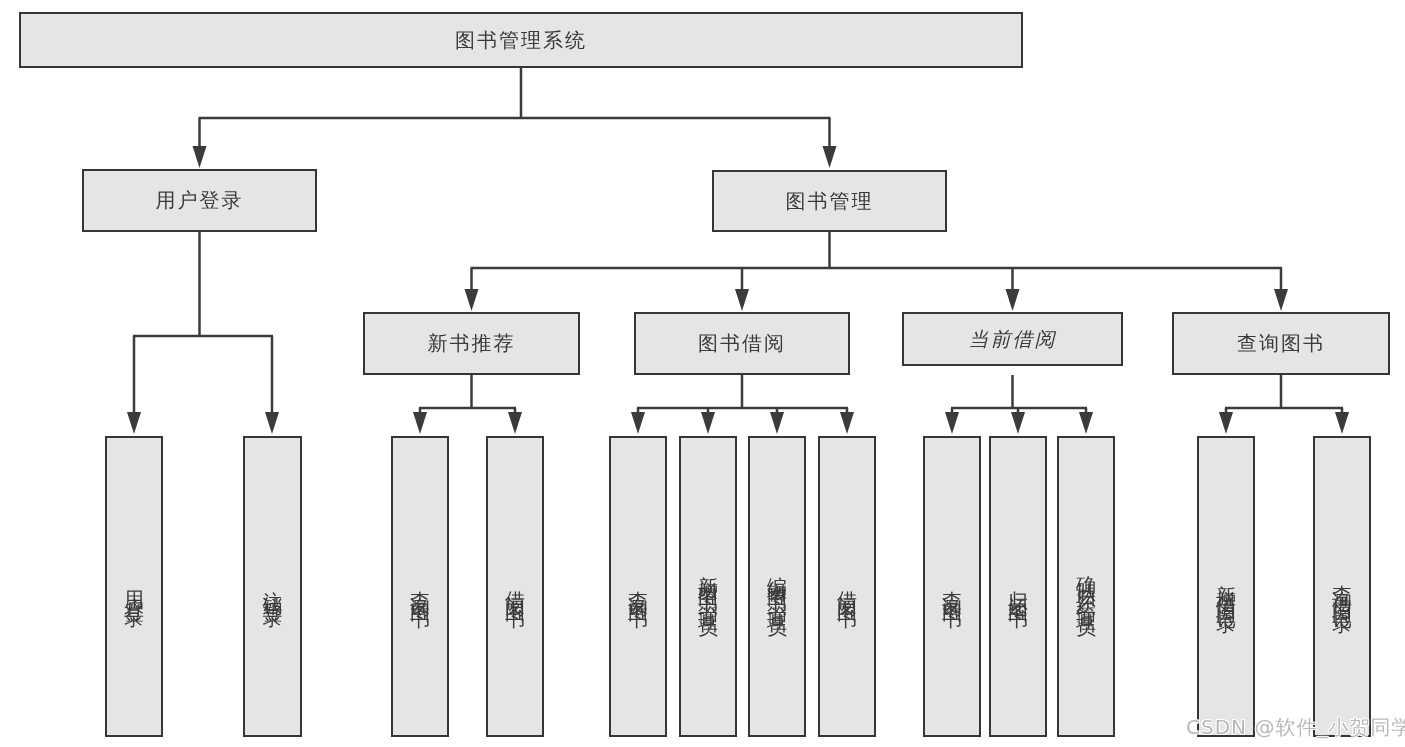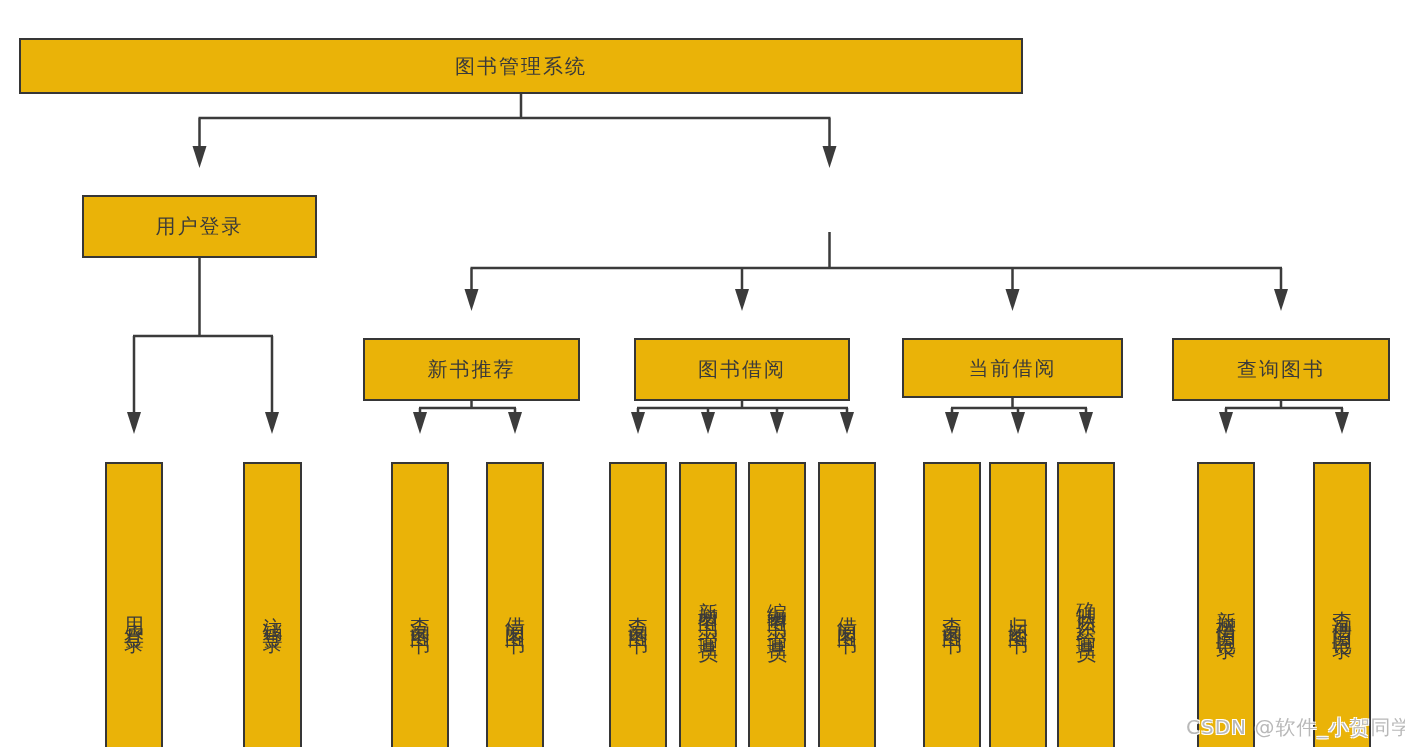--- a/index.html
+++ b/index.html
@@ -7,28 +7,27 @@
     position:relative;
     width:1405px;height:747px;
     background:#fff;
     font-family:"DejaVu Sans","Liberation Sans",sans-serif;
     overflow:hidden;
   }
   #connectors{position:absolute;left:0;top:0;z-index:1;}
   .node{
     position:absolute;
     box-sizing:border-box;
-    background:#eab308;
+    background:#e5e5e5;
     border:2px solid var(--border,#363636);
     color:var(--text,#3a3a3a);
     display:flex;align-items:center;justify-content:center;
     z-index:2;
     font-size:20px;
     line-height:1.25;
-    margin-top:26px;
   }
   .hbox{letter-spacing:2px;white-space:nowrap;}
   .vbox{
     writing-mode:vertical-rl;
     text-orientation:mixed;
     letter-spacing:6px;
     text-align:center;
   }
   #watermark{
     position:absolute;
@@ -82,24 +81,25 @@
       <polygon points="1011,412 1025,412 1018,434"></polygon>
       <polygon points="1079,412 1093,412 1086,434"></polygon>
       <polygon points="1219,412 1233,412 1226,434"></polygon>
       <polygon points="1335,412 1349,412 1342,434"></polygon>
     </g>
   </svg>
 
   <div class="node hbox" style="left:19px;top:12px;width:1004px;height:56px;">图书管理系统</div>
 
   <div class="node hbox" style="left:82px;top:169px;width:235px;height:63px;">用户登录</div>
+  <div class="node hbox" style="left:712px;top:170px;width:235px;height:62px;">图书管理</div>
 
   <div class="node hbox" style="left:363px;top:312px;width:217px;height:63px;">新书推荐</div>
   <div class="node hbox" style="left:634px;top:312px;width:216px;height:63px;">图书借阅</div>
-  <div class="node hbox" style="left:902px;top:312px;width:221px;height:60px;">当前借阅</div>
+  <div class="node hbox" style="left:902px;top:312px;width:221px;height:54px;font-style:italic;">当前借阅</div>
   <div class="node hbox" style="left:1172px;top:312px;width:218px;height:63px;">查询图书</div>
 
   <div class="node vbox" style="left:105px;top:436px;width:58px;height:301px;">用户登录</div>
   <div class="node vbox" style="left:243px;top:436px;width:59px;height:301px;">注销登录</div>
 
   <div class="node vbox" style="left:391px;top:436px;width:58px;height:301px;">查询图书</div>
   <div class="node vbox" style="left:486px;top:436px;width:58px;height:301px;">借阅图书</div>
 
   <div class="node vbox" style="left:609px;top:436px;width:58px;height:301px;">查询图书</div>
   <div class="node vbox" style="left:679px;top:436px;width:58px;height:301px;">新增图书（管理员）</div>

